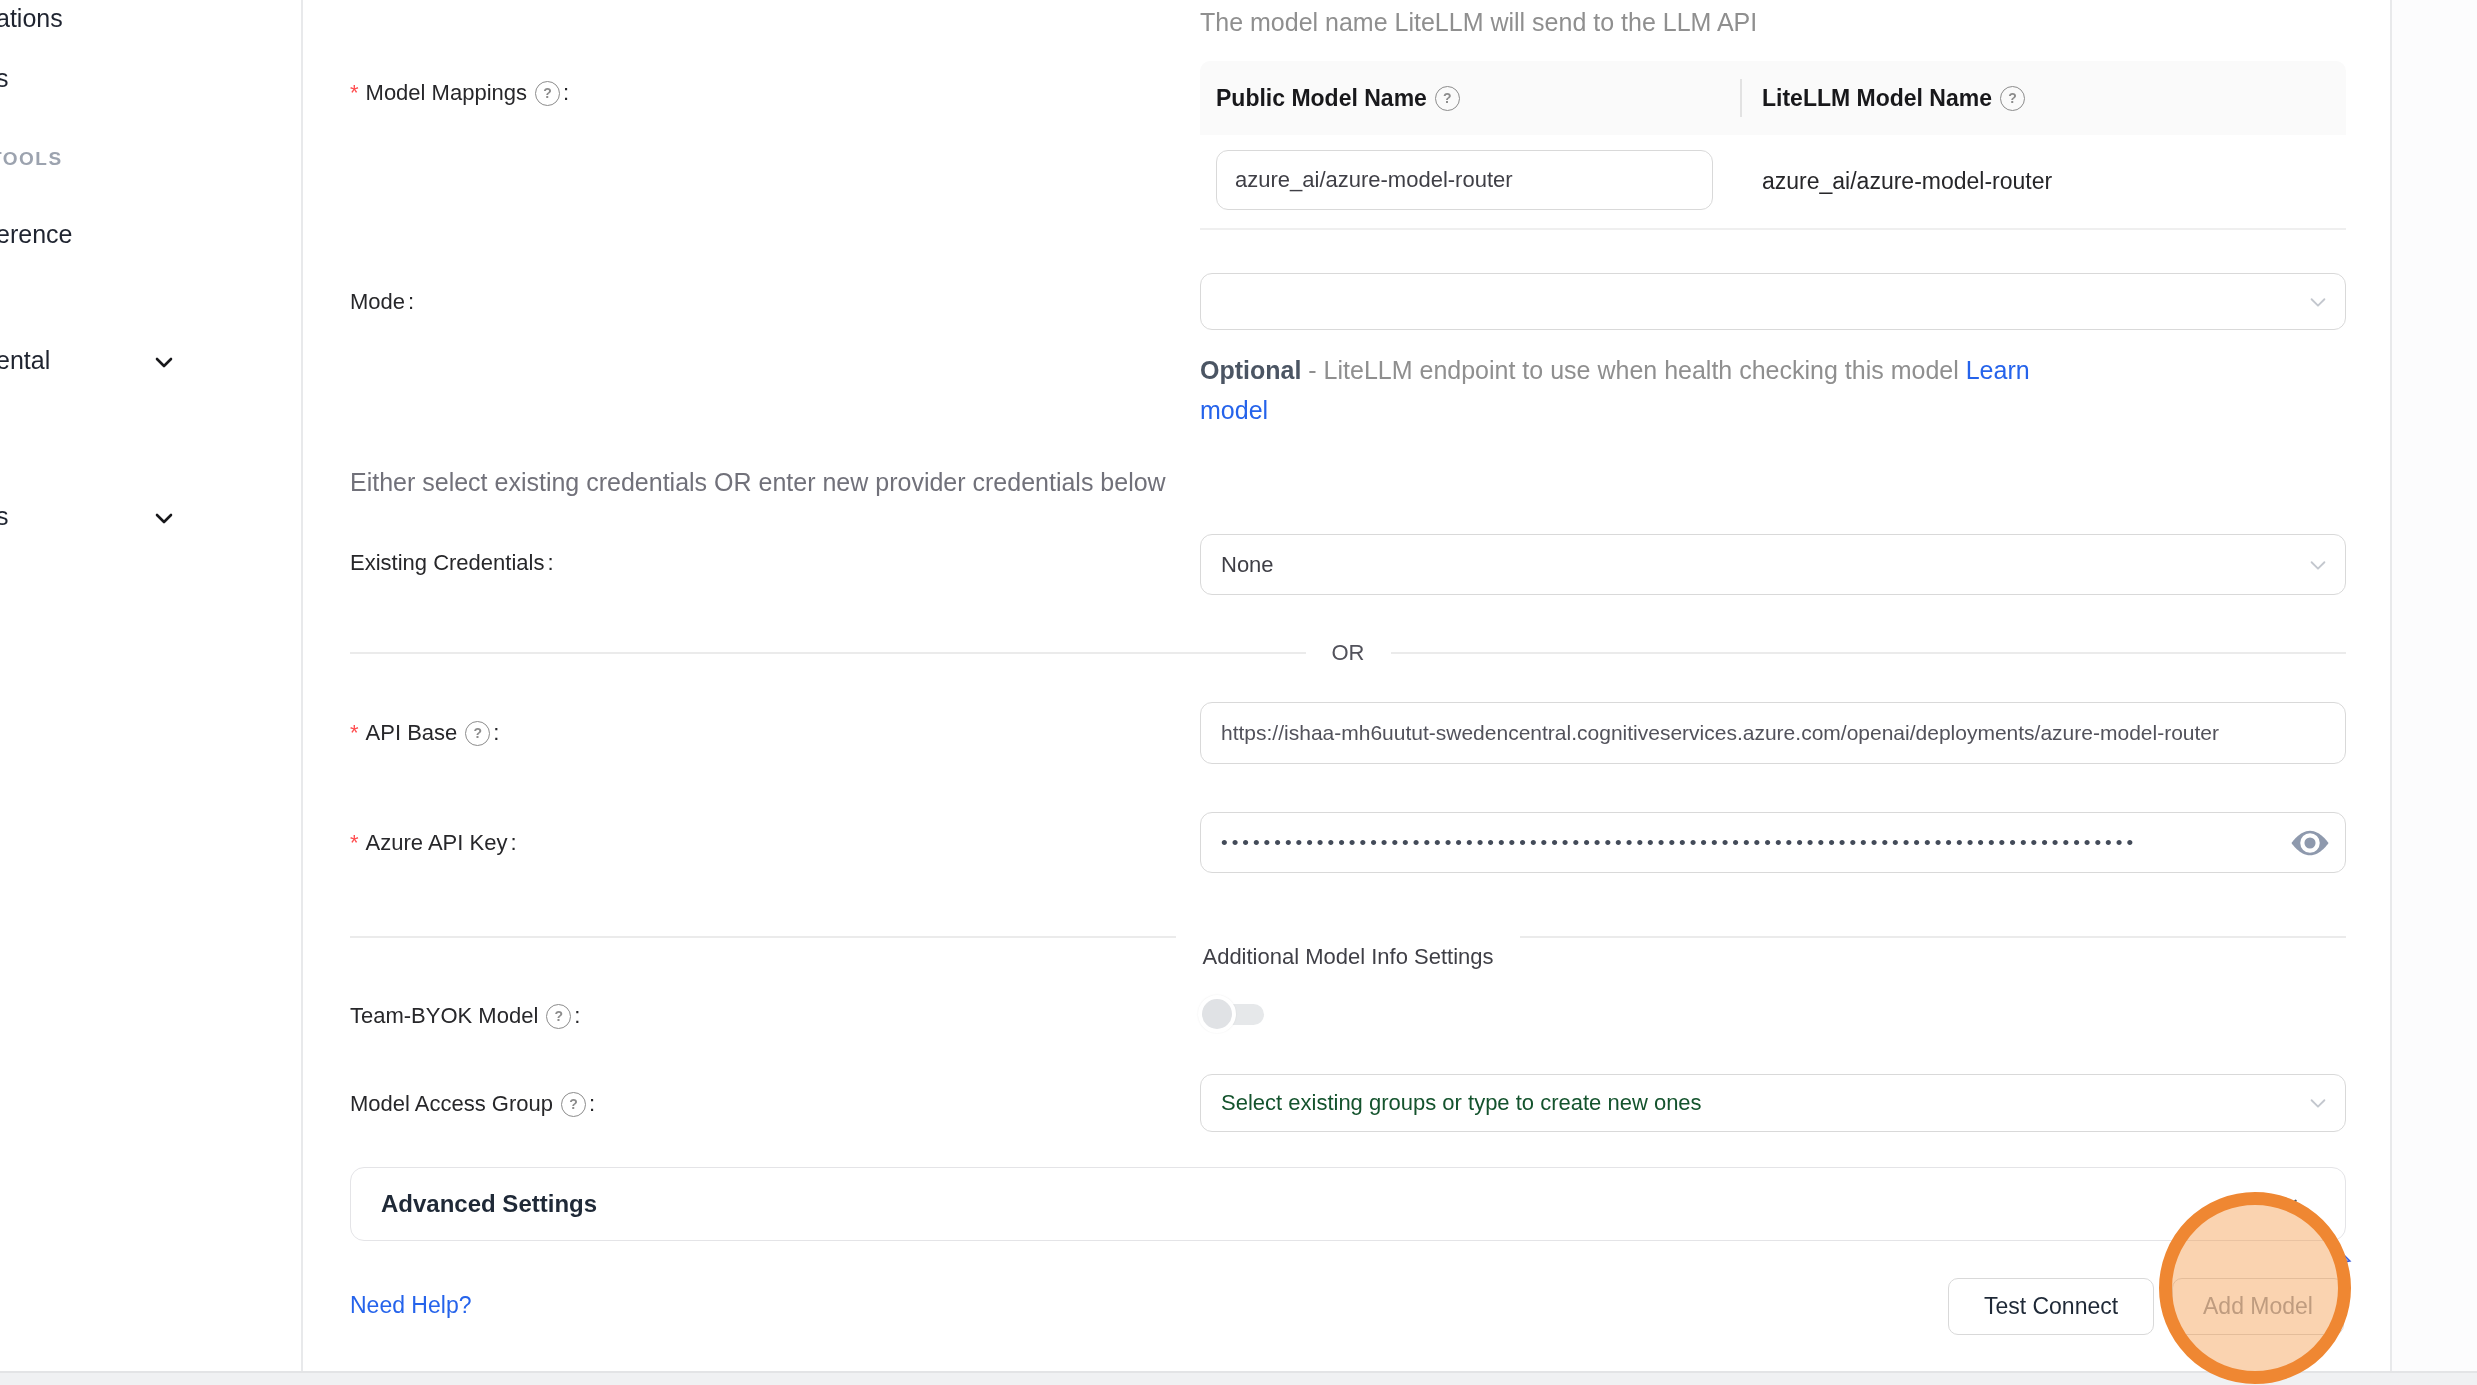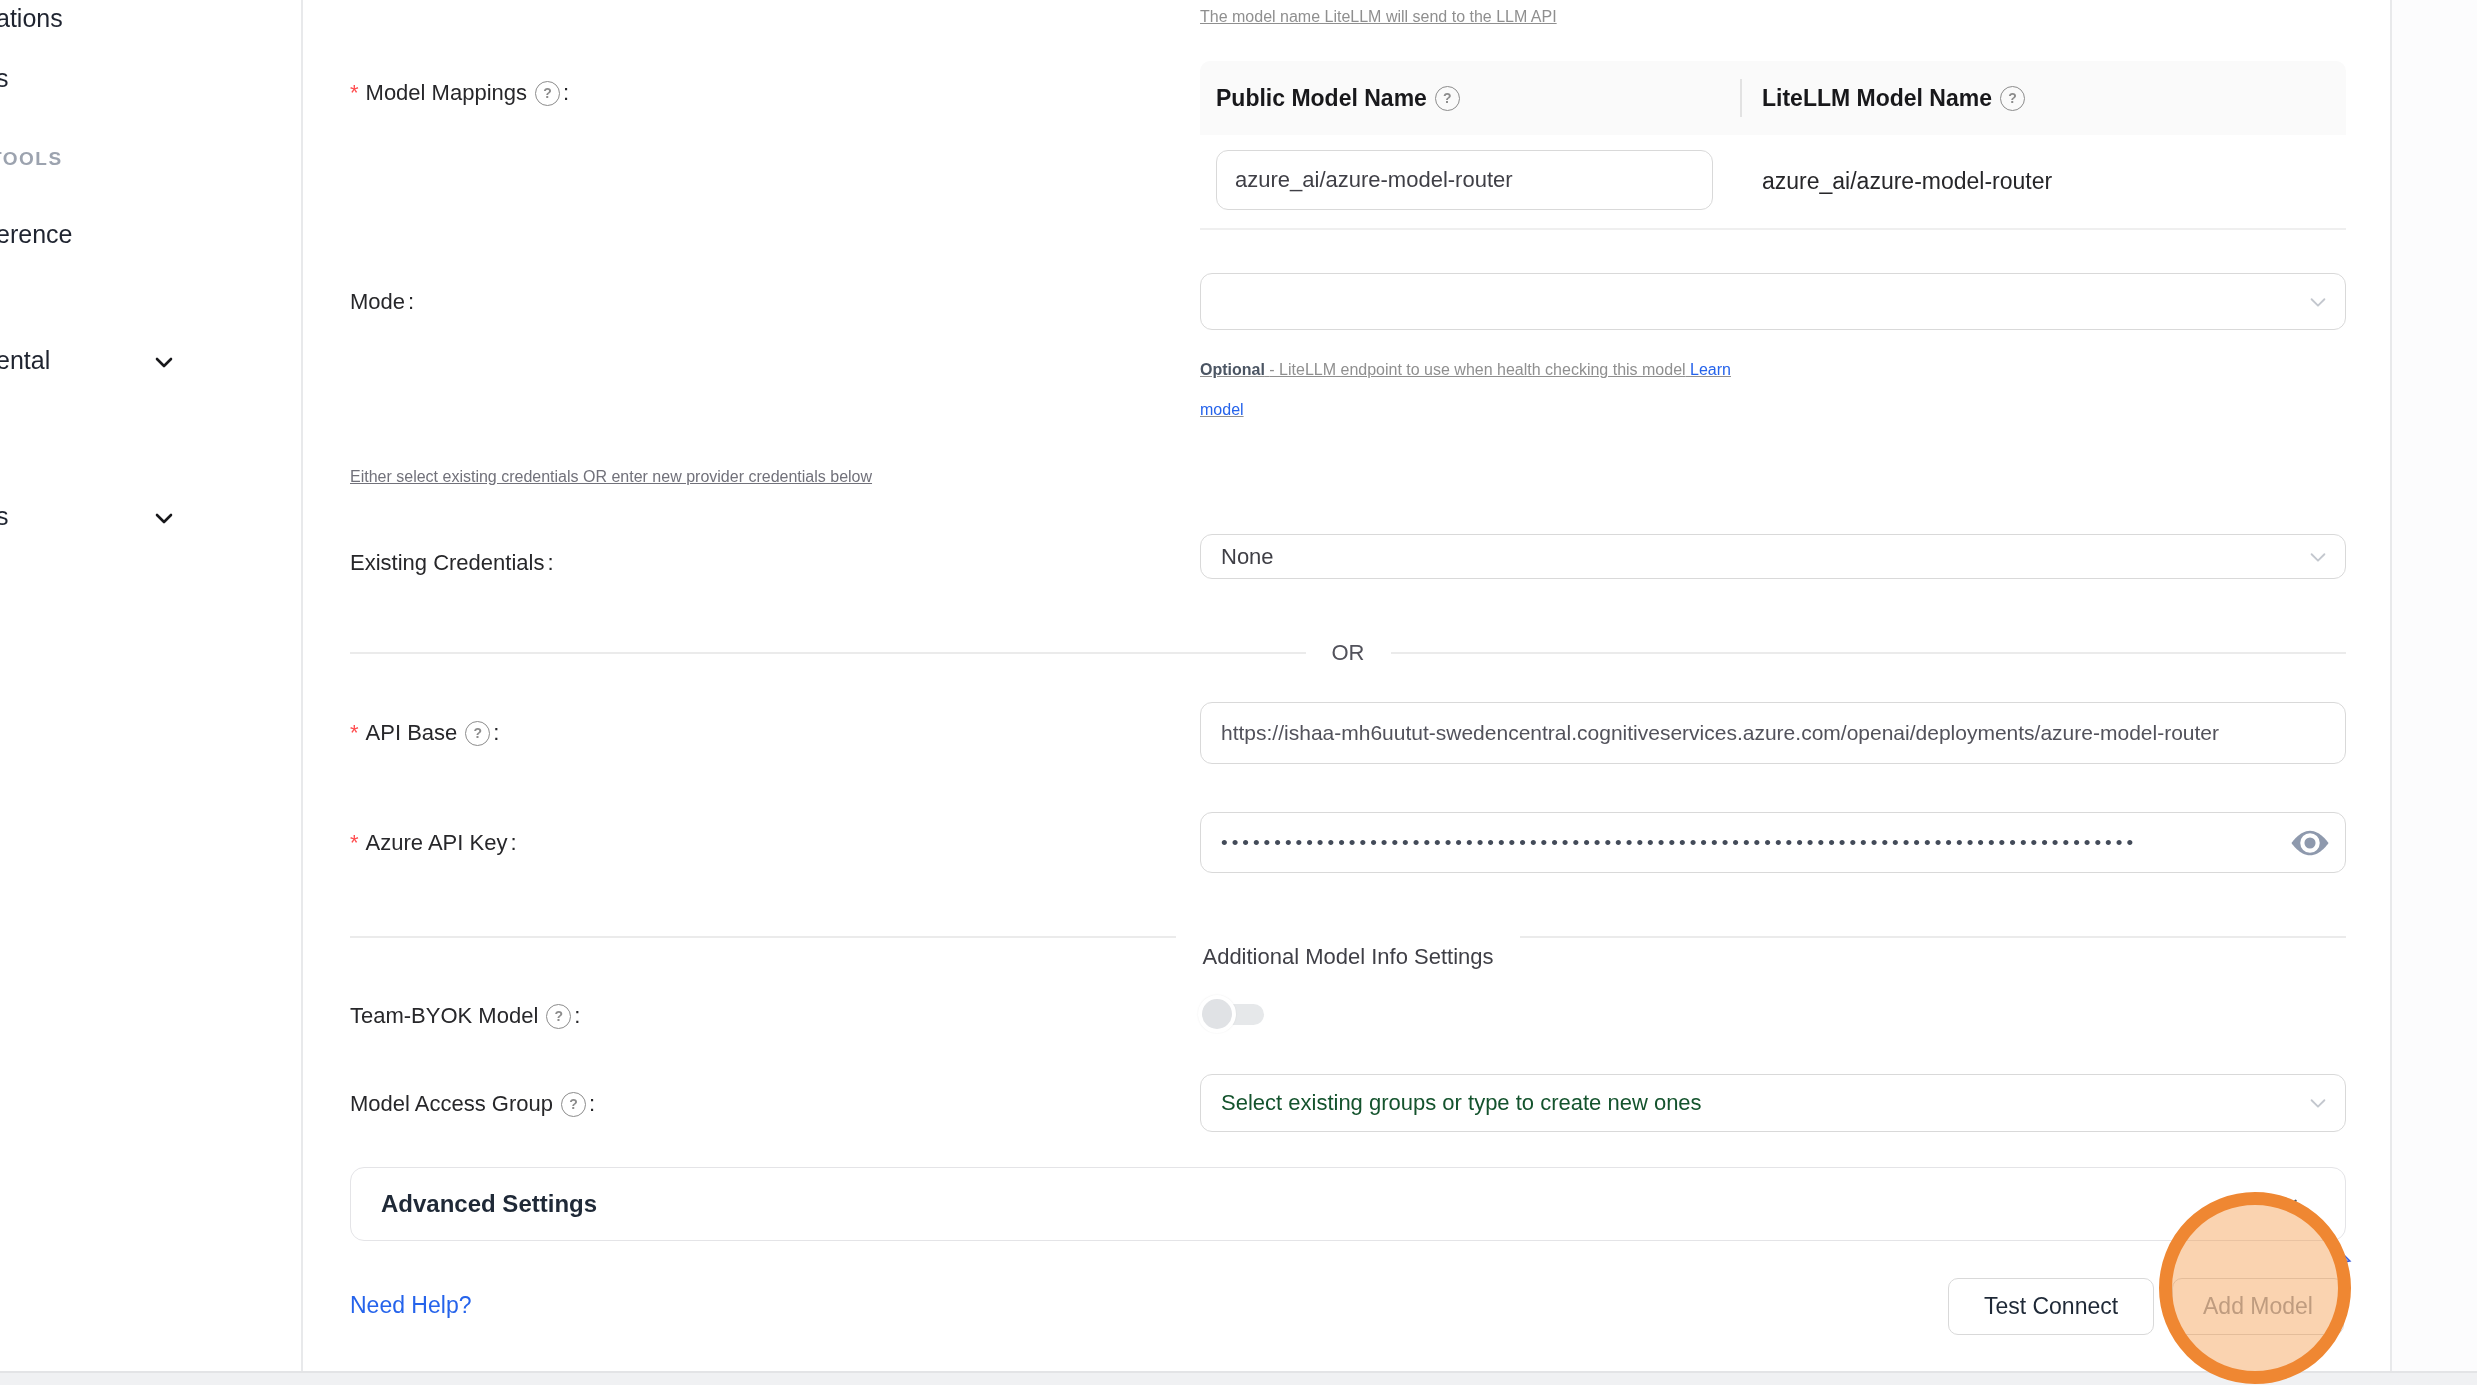--- a/index.html
+++ b/index.html
@@ -22,21 +22,21 @@
   
   .label-row{position:absolute;left:350px;display:flex;align-items:center;font-size:22px;color:#27272a;height:34px;white-space:nowrap;}
   .req{color:#ff4d4f;margin-right:7px;font-size:22px;line-height:22px;}
   .help-icon{width:23px;height:23px;min-width:23px;border:1.5px solid #8c8c8c;border-radius:50%;color:#8c8c8c;
              font-size:14px;font-weight:700;display:inline-flex;align-items:center;justify-content:center;margin-left:8px;cursor:pointer;}
   .colon{margin-left:3px;}
   .control{position:absolute;left:1200px;width:1146px;background:#fff;border:1.5px solid #d9d9d9;border-radius:12px;
            display:flex;align-items:center;padding:0 20px;font-size:22px;color:#3f3f46;box-sizing:border-box;}
   .control .chev{position:absolute;right:16px;top:50%;transform:translateY(-50%);display:flex;}
   .placeholder{color:#14532d;}
-  .hint{position:absolute;font-size:16px;color:#8f8f8f;text-decoration:underline;}
+  .hint{position:absolute;font-size:25px;color:#8f8f8f;}
   .link{color:#2563eb;cursor:pointer;}
 
   
   .mm-table{position:absolute;left:1200px;top:61px;width:1146px;}
   .mm-head{display:flex;background:#fafafa;border-radius:10px 10px 0 0;height:74px;position:relative;text-align:center;}
   .mm-th{display:flex;align-items:center;font-size:23px;font-weight:600;color:#18181b;box-sizing:border-box;}
   .mm-th1{width:540px;padding-left:16px;}
   .mm-th2{width:606px;padding-left:22px;}
   .mm-col-divider{position:absolute;left:540px;top:18px;width:2px;height:38px;background:#e2e2e2;}
   .mm-body{position:relative;height:93px;border-bottom:2px solid #efefef;}
@@ -155,21 +155,21 @@
     <span class="link">Learn</span><br>
     <span class="link">model</span>
   </div>
 
   <div class="hint" style="left:350px;top:468px;color:#71717a;">Either select existing credentials OR enter new provider credentials below</div>
 
   <div class="label-row" style="top:546px;">
     <span>Existing Credentials</span>
     <span class="colon">:</span>
   </div>
-  <div class="control" style="top:534px;height:45px;">
+  <div class="control" style="top:534px;height:61px;">
     <span>None</span>
     <span class="chev">
       <svg width="22" height="22" viewBox="0 0 24 24">
           <path d="M5 9l7 7 7-7" fill="none" stroke="#c3c7ce" stroke-width="2" stroke-linecap="round" stroke-linejoin="round"></path>
         </svg>
     </span>
   </div>
 
   <div class="text-divider" style="top:638px;">
     <div class="line"></div>

